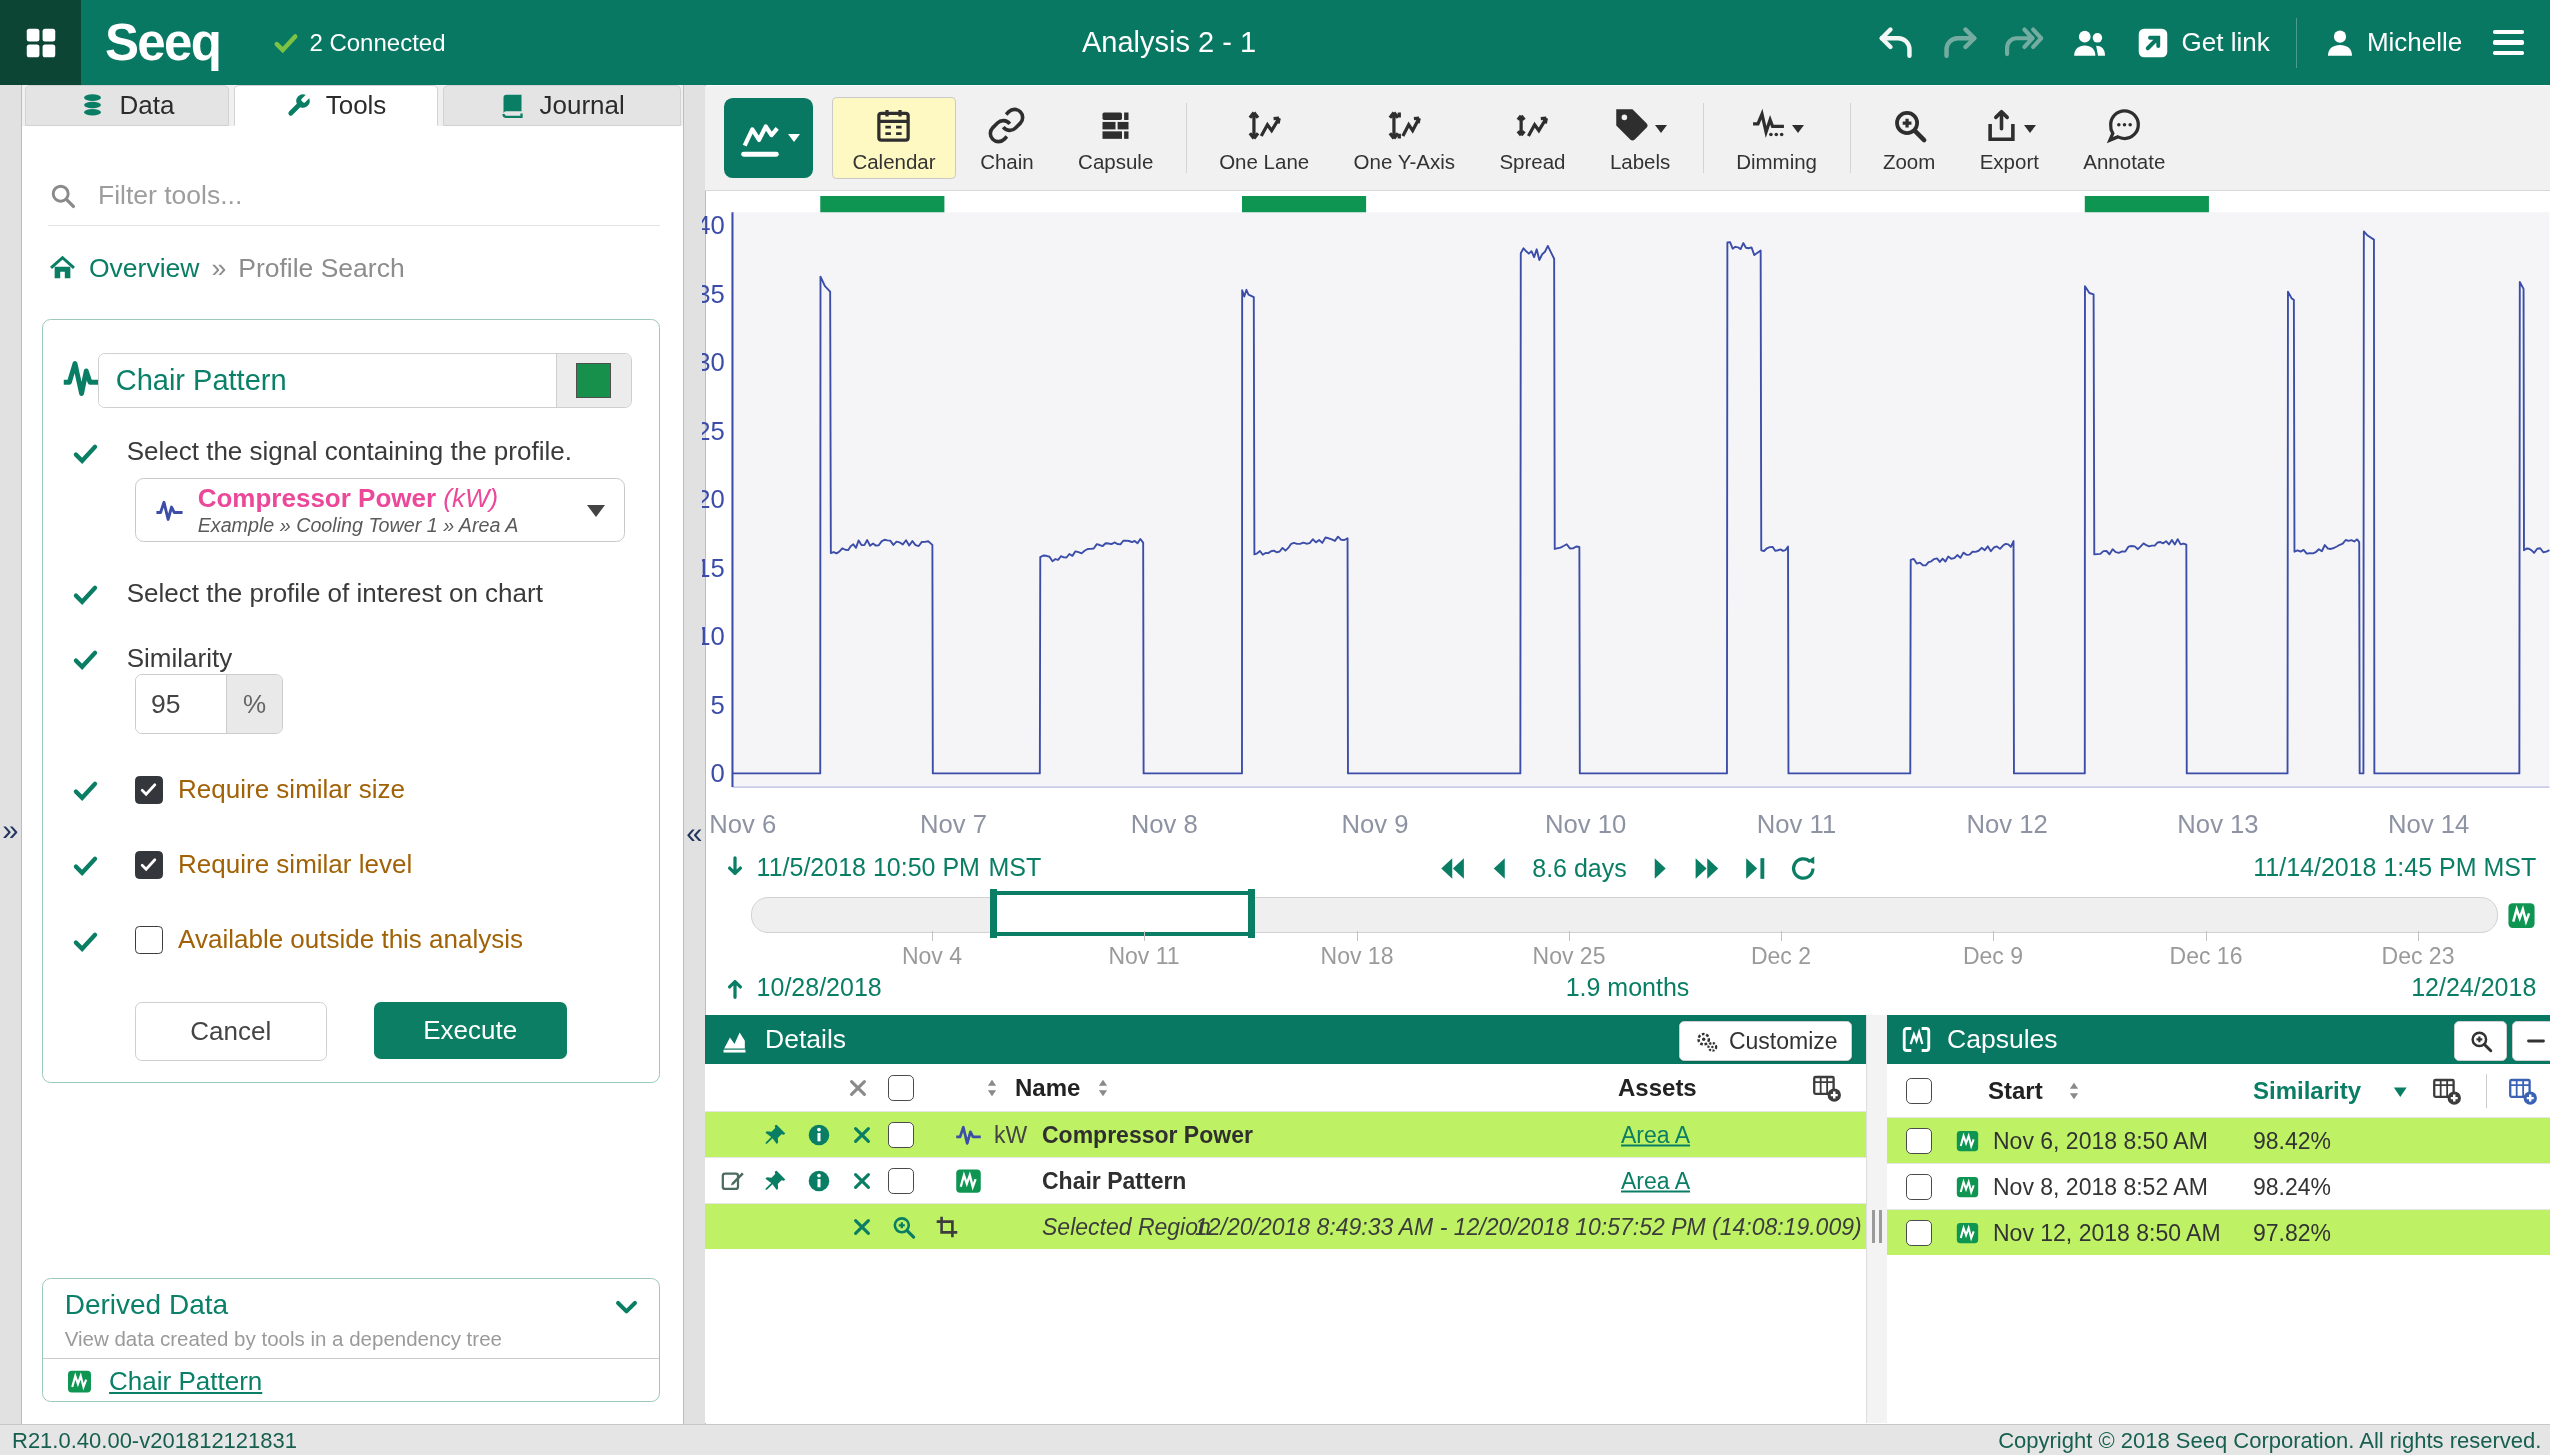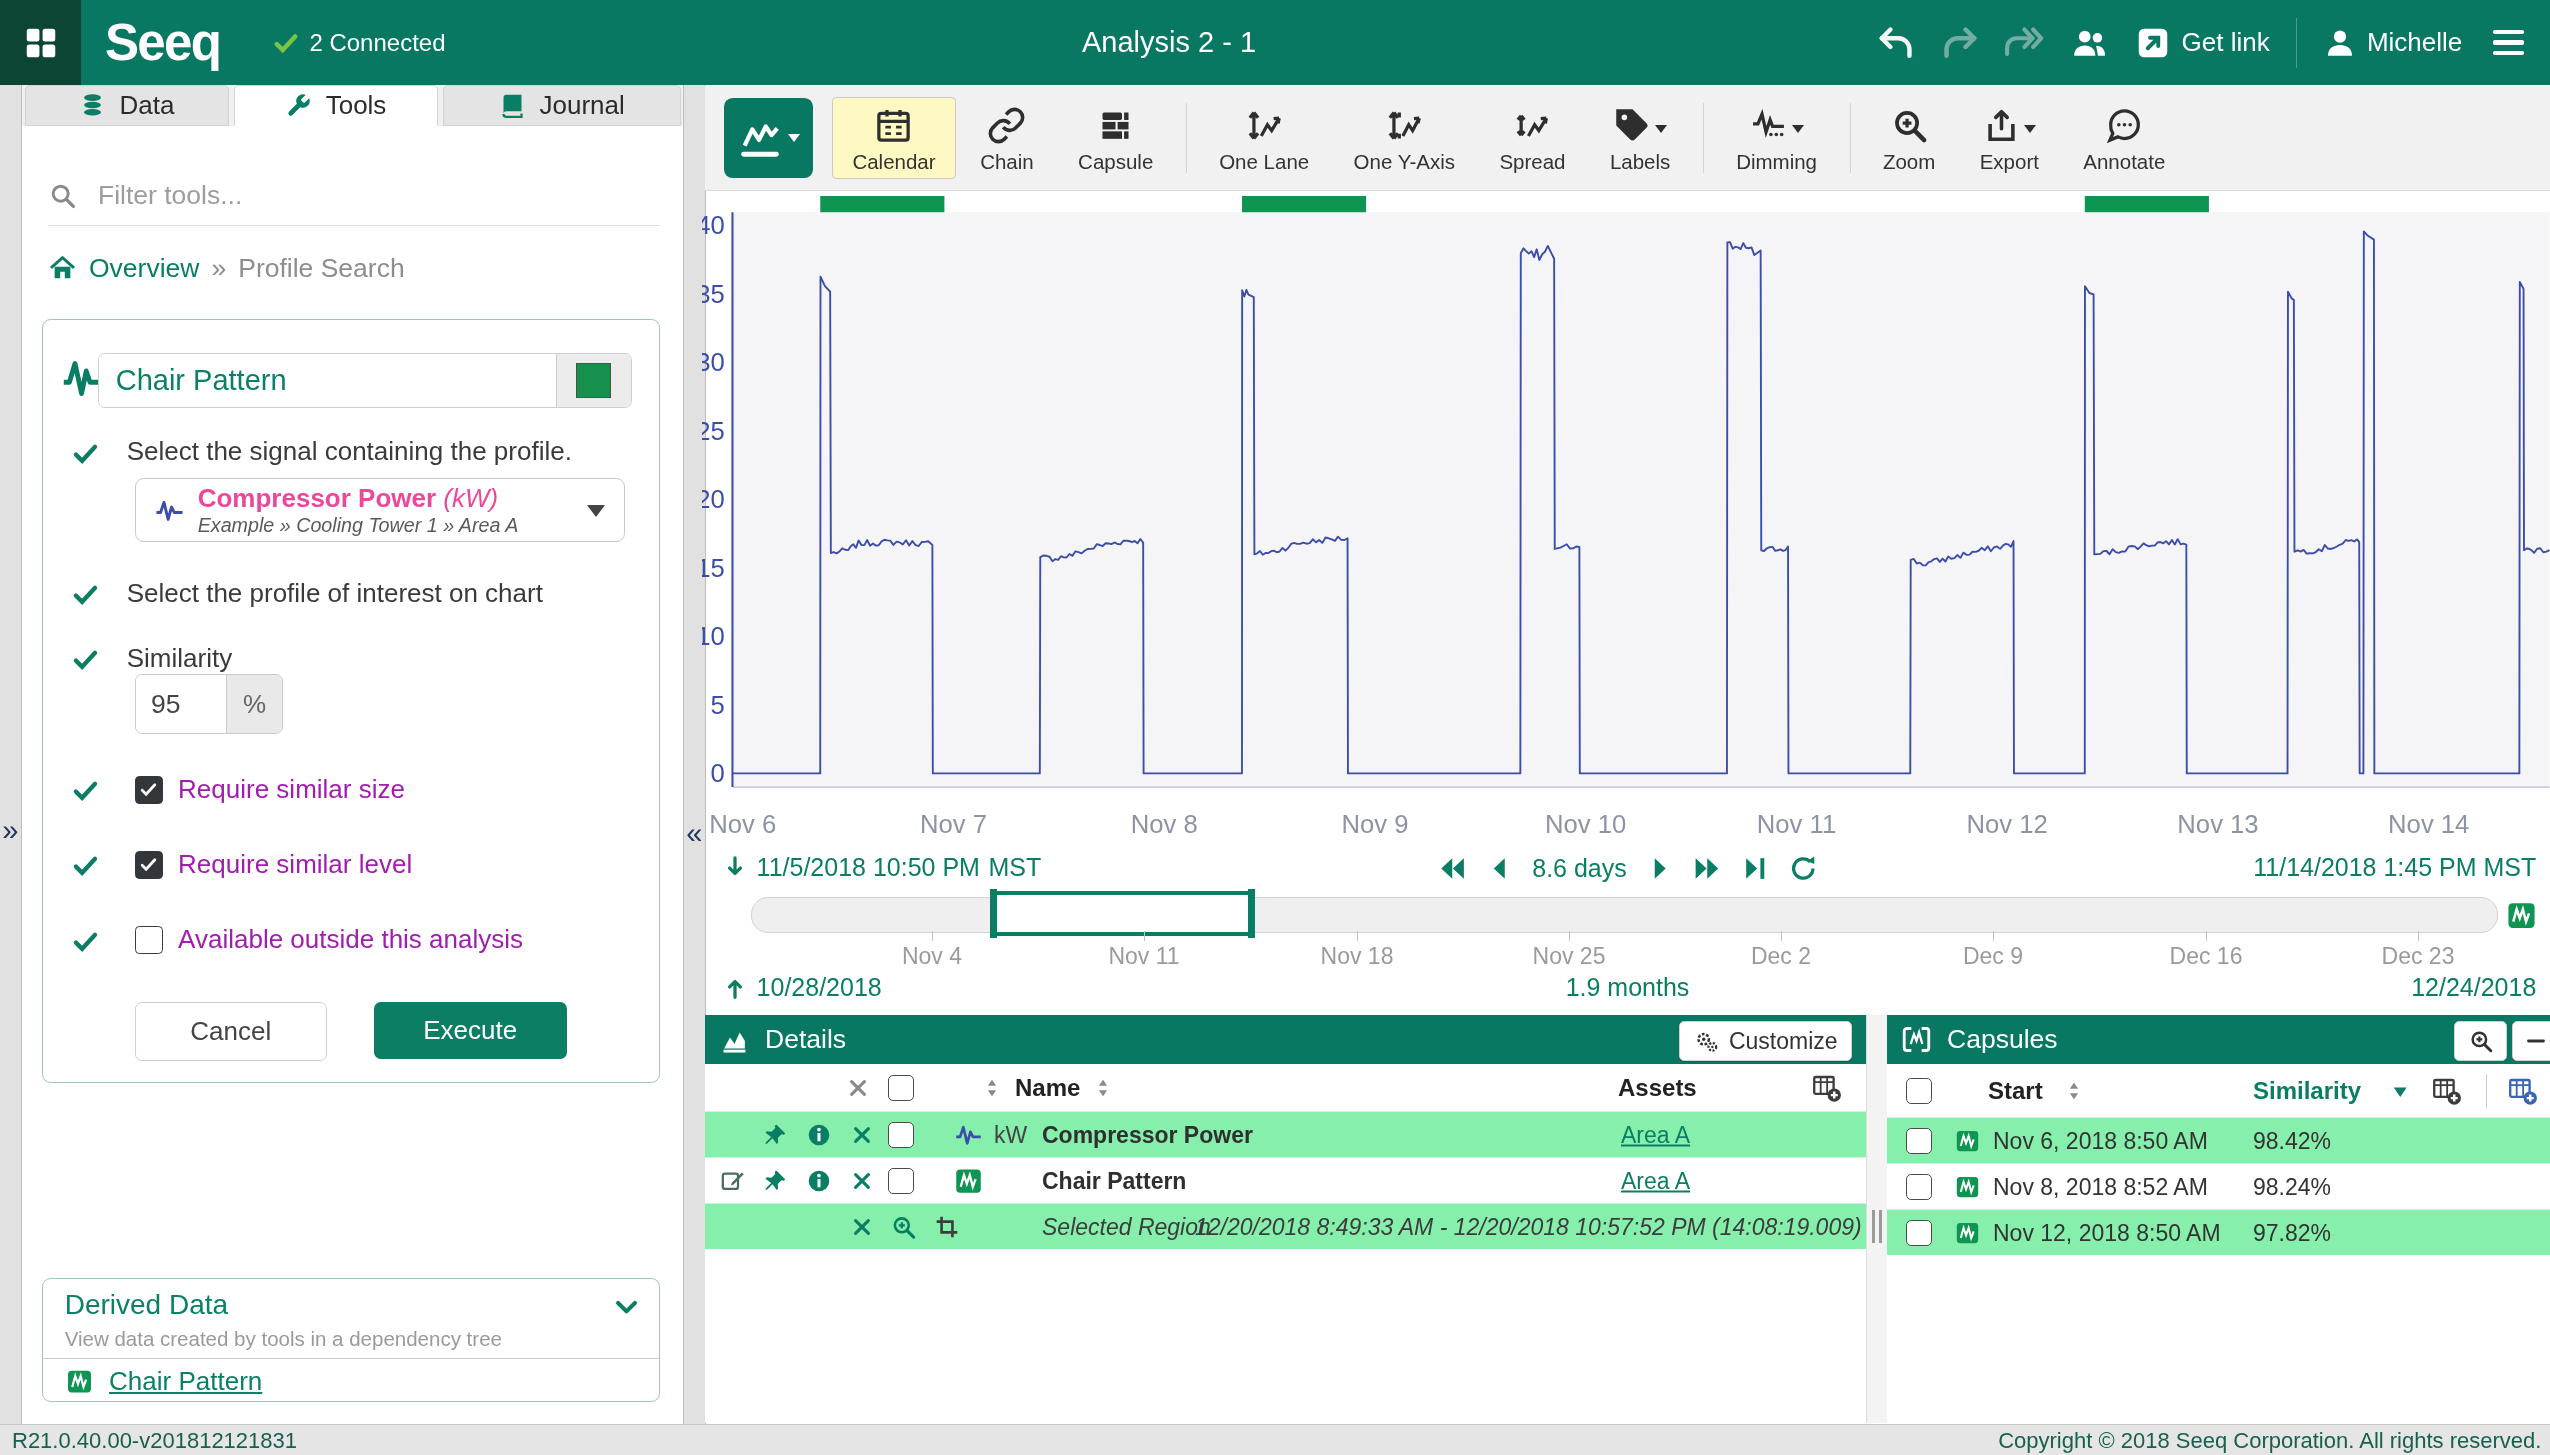--- a/index.html
+++ b/index.html
@@ -56,21 +56,21 @@
   .sig-line2{font-size:19.7px;color:#5a5a5a;font-style:italic;}
   .dd-caret{position:absolute;right:19px;top:26px;width:0;height:0;border-left:9.4px solid transparent;border-right:9.4px solid transparent;border-top:12px solid #444;}
   .simgroup{position:absolute;left:92px;top:354px;display:flex;height:58px;border:0.9px solid #cccccc;border-radius:6.8px;overflow:hidden;}
   .siminput{width:75px;border:none;outline:none;padding:0 0 0 15.4px;font-size:26.5px;color:#444;font-family:"Liberation Sans",sans-serif;}
   .simunit{width:55px;background:#e9e9e9;border-left:0.9px solid #cccccc;display:flex;align-items:center;justify-content:center;font-size:26px;color:#666;}
   .optrow{position:absolute;left:92px;display:flex;align-items:center;gap:15.4px;}
   .cb{width:26px;height:26px;border:1.7px solid #3c3c3c;border-radius:4.3px;background:#fff;display:flex;align-items:center;justify-content:center;cursor:pointer;flex:0 0 auto;}
   .cb.checked{background:#33373c;border-color:#33373c;}
   .cb svg{display:none;width:19px;height:19px;}
   .cb.checked svg{display:block;}
-  .opt-label{font-size:26px;color:#a21caf;}
+  .opt-label{font-size:26px;color:#a16207;}
   .btnrow{position:absolute;left:0;top:682px;width:616px;}
   .btn-cancel{position:absolute;left:92px;width:190px;height:57px;border:0.9px solid #cfcfcf;border-radius:6.8px;background:#fff;font-size:26px;color:#444;display:flex;align-items:center;justify-content:center;cursor:pointer;}
   .btn-exec{position:absolute;left:331px;width:193px;height:57px;border-radius:6.8px;background:#0b7e63;font-size:26px;color:#fff;display:flex;align-items:center;justify-content:center;cursor:pointer;}
   
   .derived{position:absolute;left:19.7px;top:1193px;width:616px;height:122px;border:0.9px solid #9cc7bc;border-radius:8.6px;background:#fff;}
   .der-title{position:absolute;left:22px;top:10.3px;font-size:28px;color:#0a8068;}
   .der-chev{position:absolute;right:19px;top:15.4px;width:27px;height:27px;color:#0a7e64;cursor:pointer;}
   .der-sub{position:absolute;left:22px;top:48px;font-size:20.5px;color:#9a9a9a;}
   .der-div{position:absolute;left:0;top:79px;width:616px;height:0.9px;background:#ccc;}
   .der-item{position:absolute;left:22px;top:87px;display:flex;align-items:center;gap:15.4px;cursor:pointer;}
@@ -110,21 +110,21 @@
   
   .panel{position:absolute;top:1015px;background:#fff;}
   .details{left:705px;width:1161px;height:408px;}
   .capsules{left:1887px;width:663px;height:408px;}
   .phead{position:relative;height:49px;background:#087863;color:#fff;display:flex;align-items:center;gap:15.4px;padding-left:13.7px;box-sizing:border-box;font-size:26.5px;}
   .customize{position:absolute;right:13.7px;top:6px;height:38px;background:#fff;border:0.9px solid #cfcfcf;border-radius:5.1px;display:flex;align-items:center;gap:8.6px;padding:0 13.7px;color:#333;font-size:23px;cursor:pointer;box-shadow:0 0.9px 1.7px rgba(0,0,0,.15);}
   .cap-btns{position:absolute;right:-10.3px;top:6px;display:flex;gap:5.1px;}
   .cap-btn{height:38px;min-width:51px;background:#fff;border:0.9px solid #cfcfcf;border-radius:5.1px;display:flex;align-items:center;justify-content:center;color:#333;cursor:pointer;}
   .thead{position:relative;height:47px;background:#fff;font-size:24px;font-weight:700;color:#222;}
   .trow{position:relative;height:45px;border-top:0.9px solid #e6e6e6;font-size:23px;color:#333;}
-  .trow.alt{background:#86efac;}
+  .trow.alt{background:#bef264;}
   .abs{position:absolute;top:50%;transform:translateY(-50%);}
   .cb2{width:24px;height:24px;border:1.7px solid #4a4a4a;border-radius:5.1px;background:#fff;cursor:pointer;}
   .gicon{color:#0a7e64;}
   .dicon{color:#3c3c3c;}
   .xgray{color:#8a8a8a;}
   .alink{color:#0a7e64;text-decoration:underline;cursor:pointer;}
   .rowname{font-weight:700;color:#2f2f2f;}
   .ital{font-style:italic;}
   .psplit{position:absolute;left:1866px;top:1015px;width:20.5px;height:408px;background:#f3f3f3;border-left:0.9px solid #ddd;border-right:0.9px solid #ddd;cursor:col-resize;}
   .grip{position:absolute;left:5.1px;top:195px;display:flex;gap:3.4px;}

